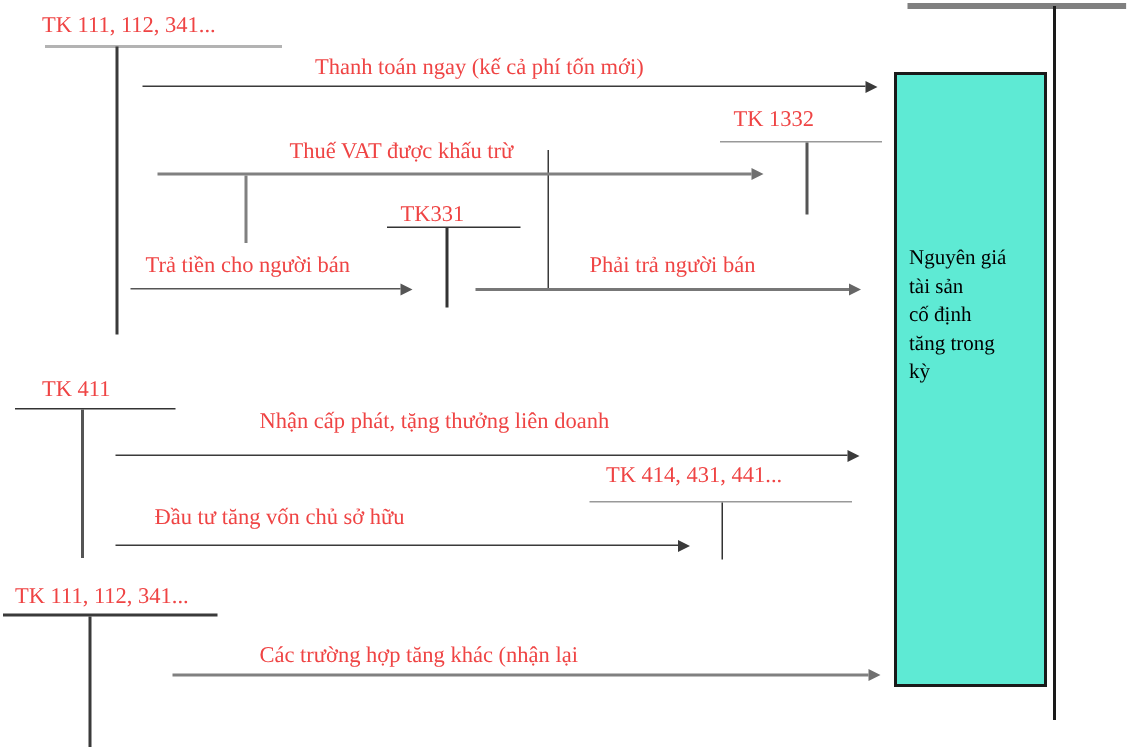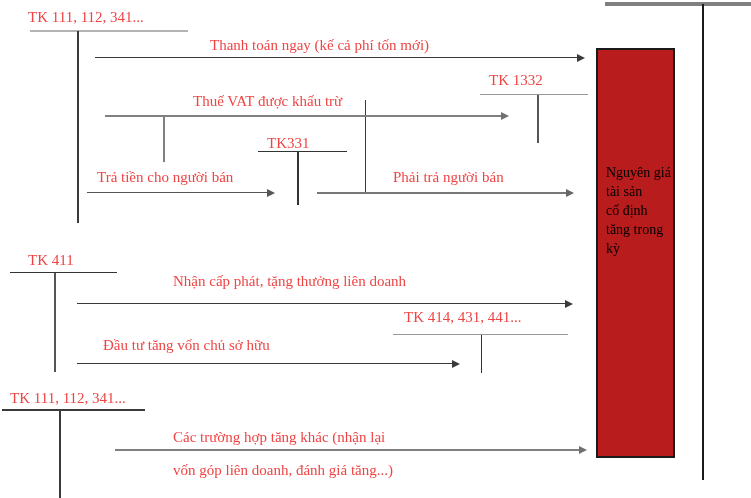--- a/index.html
+++ b/index.html
@@ -70,22 +70,22 @@
   #ln-phai-tra{left:317px;top:192px;width:249px;height:2px;background:#777;}
   #ah-phai-tra{left:566px;top:189px;border-left-color:#666;}
   #ln-nhan-cap{left:77px;top:303px;width:488px;height:1px;background:#3a3a3a;}
   #ah-nhan-cap{left:565px;top:300px;}
   #ln-dau-tu{left:77px;top:363px;width:375px;height:1px;background:#3a3a3a;}
   #ah-dau-tu{left:452px;top:360px;}
   #ln-tang-khac{left:115px;top:449px;width:464px;height:2px;background:#808080;}
   #ah-tang-khac{left:579px;top:446px;border-left-color:#707070;}
   
   #summary-box{
-    position:absolute;left:596px;top:48px;width:79px;height:410px;
-    border:2px solid #1a1a1a;background:#b91c1c;box-sizing:border-box;
+    position:absolute;left:596px;top:48px;width:102px;height:410px;
+    border:2px solid #1a1a1a;background:#5eead4;box-sizing:border-box;
   }
   #summary-box-text{
     position:absolute;left:8px;top:113px;
     font-size:14px;line-height:19px;white-space:nowrap;
   }
 </style>
 </head>
 <body>
 
 <div id="canvas">
@@ -98,21 +98,20 @@
   <div class="lbl" id="lbl-tk414">TK 414, 431, 441...</div>
   <div class="lbl" id="lbl-tk111-bot">TK 111, 112, 341...</div>
 
   <div class="lbl" id="lbl-thanh-toan">Thanh toán ngay (kế cả phí tốn mới)</div>
   <div class="lbl" id="lbl-thue-vat">Thuế VAT được khấu trừ</div>
   <div class="lbl" id="lbl-tra-tien">Trả tiền cho người bán</div>
   <div class="lbl" id="lbl-phai-tra">Phải trả người bán</div>
   <div class="lbl" id="lbl-nhan-cap">Nhận cấp phát, tặng thưởng liên doanh</div>
   <div class="lbl" id="lbl-dau-tu">Đầu tư tăng vốn chủ sở hữu</div>
   <div class="lbl" id="lbl-tang-khac-1">Các trường hợp tăng khác (nhận lại</div>
-  <div class="lbl" id="lbl-tang-khac-2">vốn góp liên doanh, đánh giá tăng...)</div>
 
   <div class="hline" id="ln-tk111-top-under"></div>
   <div class="vline" id="ln-tk111-top-stem"></div>
   <div class="hline" id="ln-tk1332-under"></div>
   <div class="vline" id="ln-tk1332-stem"></div>
   <div class="hline" id="ln-tk331-under"></div>
   <div class="vline" id="ln-tk331-stem"></div>
   <div class="hline" id="ln-tk411-under"></div>
   <div class="vline" id="ln-tk411-stem"></div>
   <div class="hline" id="ln-tk414-under"></div>

